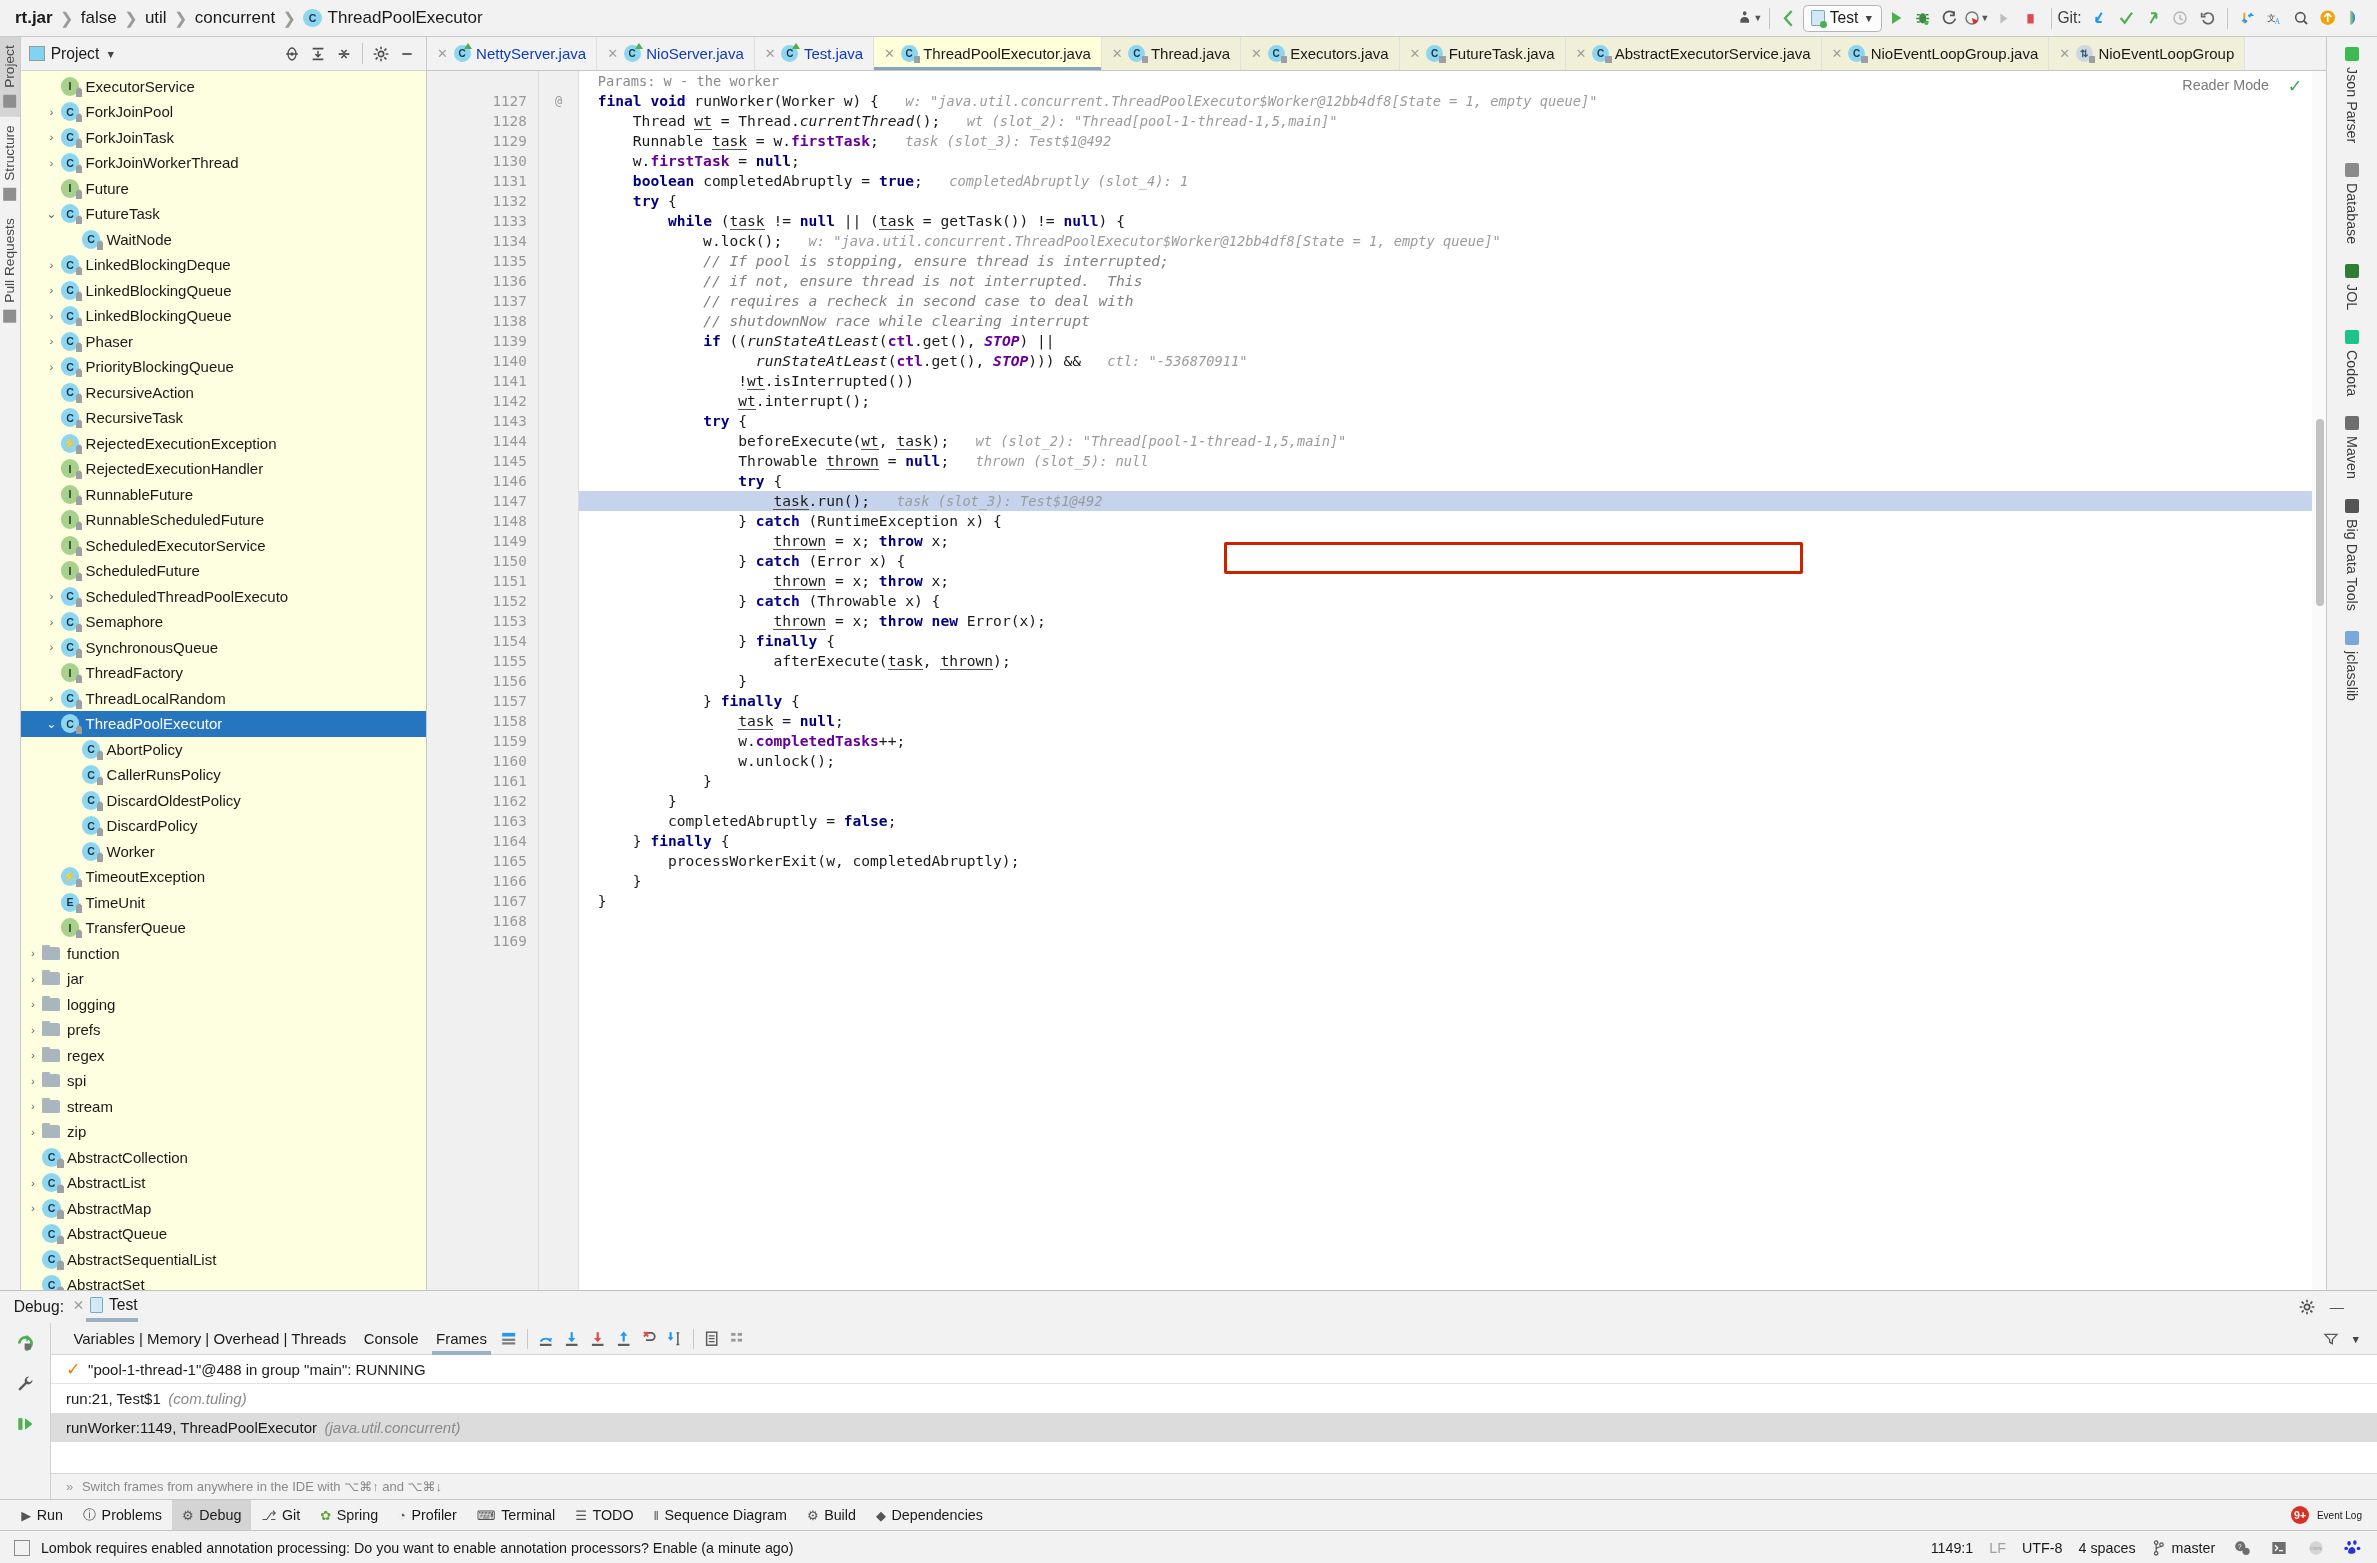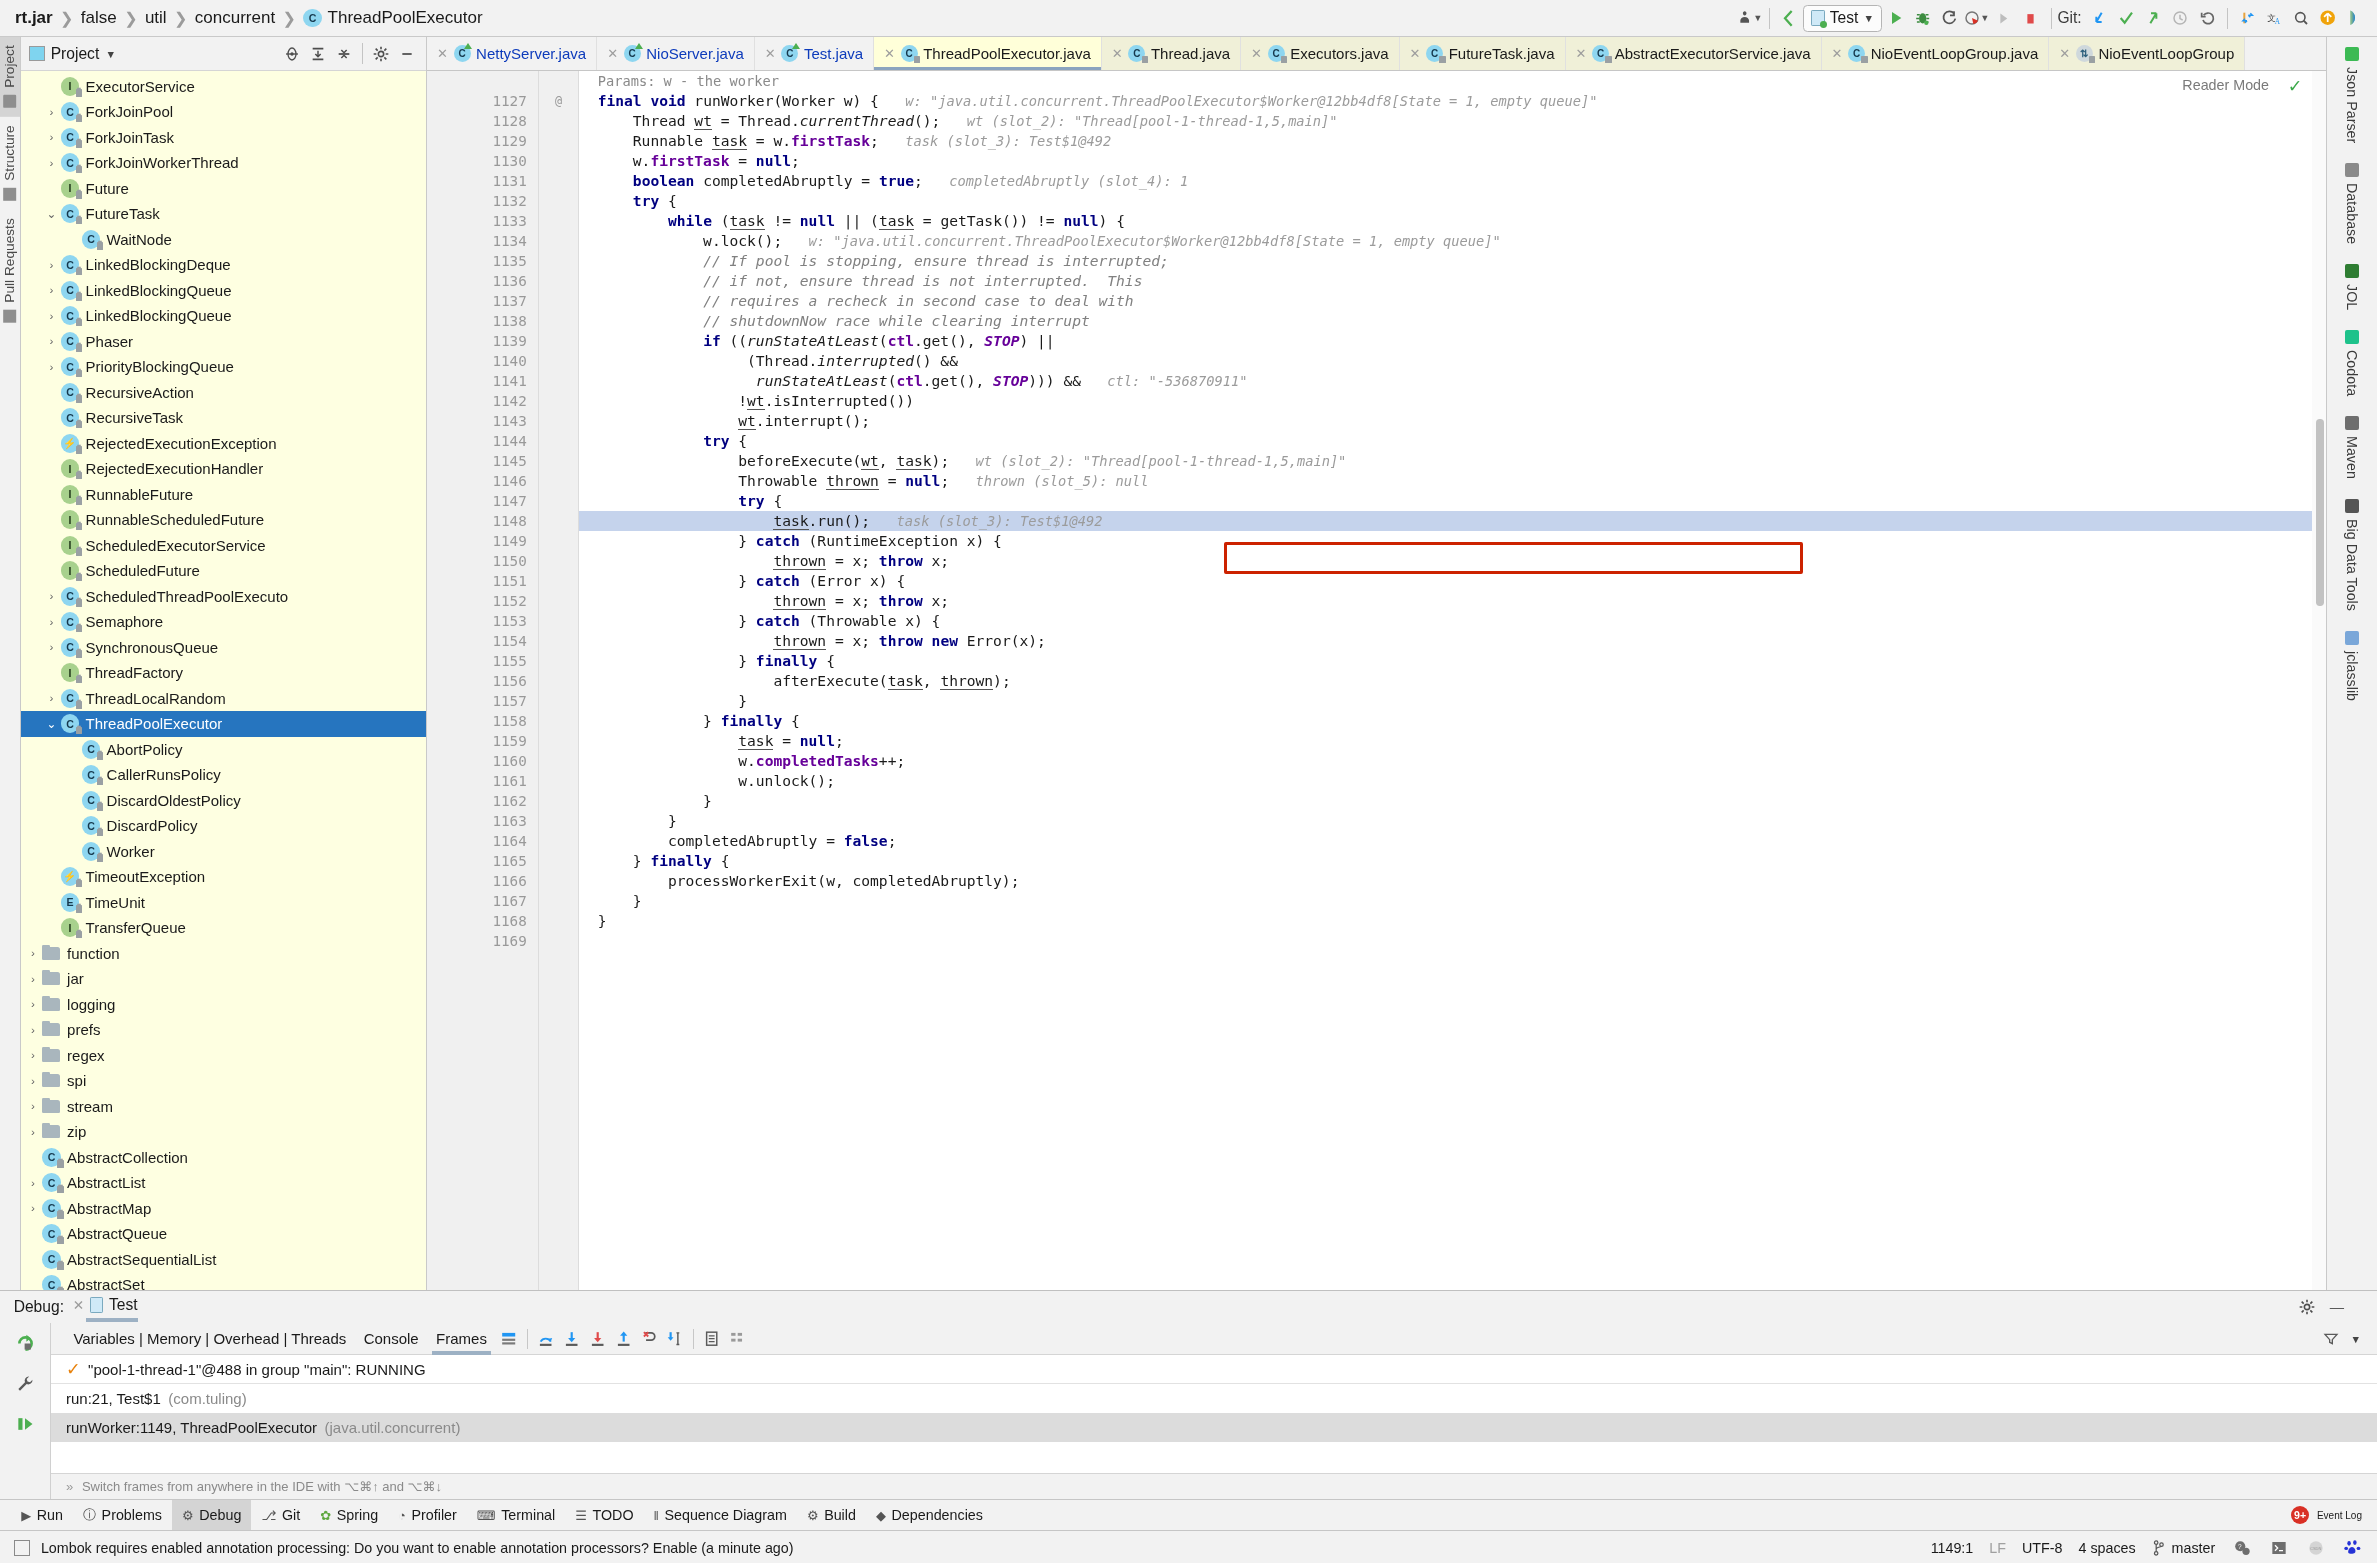--- a/index.html
+++ b/index.html
@@ -214,21 +214,21 @@
   .dtab { font-size:15px; padding:0 8.7px; color:#1a1a1a; cursor:pointer; white-space:nowrap;
           position:relative; height:32px; display:flex; align-items:center;}
   .dtab.active:after{content:"";position:absolute;left:5px;right:5px;bottom:0;height:3.1px;background:#9db1c4;}
   .dt-ico { width:26px;height:26px;display:flex;align-items:center;justify-content:center;
     font-size:15.6px; cursor:pointer; }
   .dt-sep { width:0.6px;height:20px;background:#c7c7c7;margin:0 5px; }
   .frames { flex:1 1 auto; background:#fff; overflow:hidden; }
   .frow { height:29px; display:flex; align-items:center; padding-left:15px; font-size:15px;
           gap:7.5px; cursor:pointer; }
   .frow.gray { background:#dcdcdc; }
-  .fmeta { color:#8a8a8a; }
+  .fmeta { color:#8a8a8a; font-style:italic; }
   .hintbar { height:26px; display:flex; align-items:center; padding-left:15px;
     font-size:13px; color:#8a8a8a; background:#f2f2f2; border-top:0.6px solid #d5d5d5;}
   .dbg-filter { margin-left:auto; display:flex; align-items:center; gap:8.7px; padding-right:16px; }
 
   
   .toolbar-bottom {
     height:31px; flex:0 0 31px; display:flex; align-items:center;
     background:#f2f2f2; border-top:0.6px solid #c6c6c6; padding-left:11.2px; gap:0px;
   }
   .twbtn { display:flex; align-items:center; gap:5.6px; font-size:14.3px;
@@ -850,21 +850,20 @@
             <div class="cl">    w.<span class="fld">firstTask</span> = <span class="kw">null</span>;</div>
             <div class="cl">    <span class="kw">boolean</span> completedAbruptly = <span class="kw">true</span>;   <span class="hint">completedAbruptly (slot_4): 1</span></div>
             <div class="cl">    <span class="kw">try</span> {</div>
             <div class="cl">        <span class="kw">while</span> (<span class="und">task</span> != <span class="kw">null</span> || (<span class="und">task</span> = getTask()) != <span class="kw">null</span>) {</div>
             <div class="cl">            w.lock();   <span class="hint">w: "java.util.concurrent.ThreadPoolExecutor$Worker@12bb4df8[State = 1, empty queue]"</span></div>
             <div class="cl">            <span class="cmt">// If pool is stopping, ensure thread is interrupted;</span></div>
             <div class="cl">            <span class="cmt">// if not, ensure thread is not interrupted.  This</span></div>
             <div class="cl">            <span class="cmt">// requires a recheck in second case to deal with</span></div>
             <div class="cl">            <span class="cmt">// shutdownNow race while clearing interrupt</span></div>
             <div class="cl">            <span class="kw">if</span> ((<span class="mth">runStateAtLeast</span>(<span class="fld">ctl</span>.get(), <span class="stat">STOP</span>) ||</div>
-            <div class="cl">                 (Thread.<span class="mth">interrupted</span>() &amp;&amp;</div>
             <div class="cl">                  <span class="mth">runStateAtLeast</span>(<span class="fld">ctl</span>.get(), <span class="stat">STOP</span>))) &amp;&amp;   <span class="hint">ctl: "-536870911"</span></div>
             <div class="cl">                !<span class="und">wt</span>.isInterrupted())</div>
             <div class="cl">                <span class="und">wt</span>.interrupt();</div>
             <div class="cl">            <span class="kw">try</span> {</div>
             <div class="cl">                beforeExecute(<span class="und">wt</span>, <span class="und">task</span>);   <span class="hint">wt (slot_2): "Thread[pool-1-thread-1,5,main]"</span></div>
             <div class="cl">                Throwable <span class="und">thrown</span> = <span class="kw">null</span>;   <span class="hint">thrown (slot_5): null</span></div>
             <div class="cl">                <span class="kw">try</span> {</div>
             <div class="cl hl">                    <span class="und">task</span>.run();   <span class="hint">task (slot_3): Test$1@492</span></div>
             <div class="cl">                } <span class="kw">catch</span> (RuntimeException x) {</div>
             <div class="cl">                    <span class="und">thrown</span> = x; <span class="kw">throw</span> x;</div>

